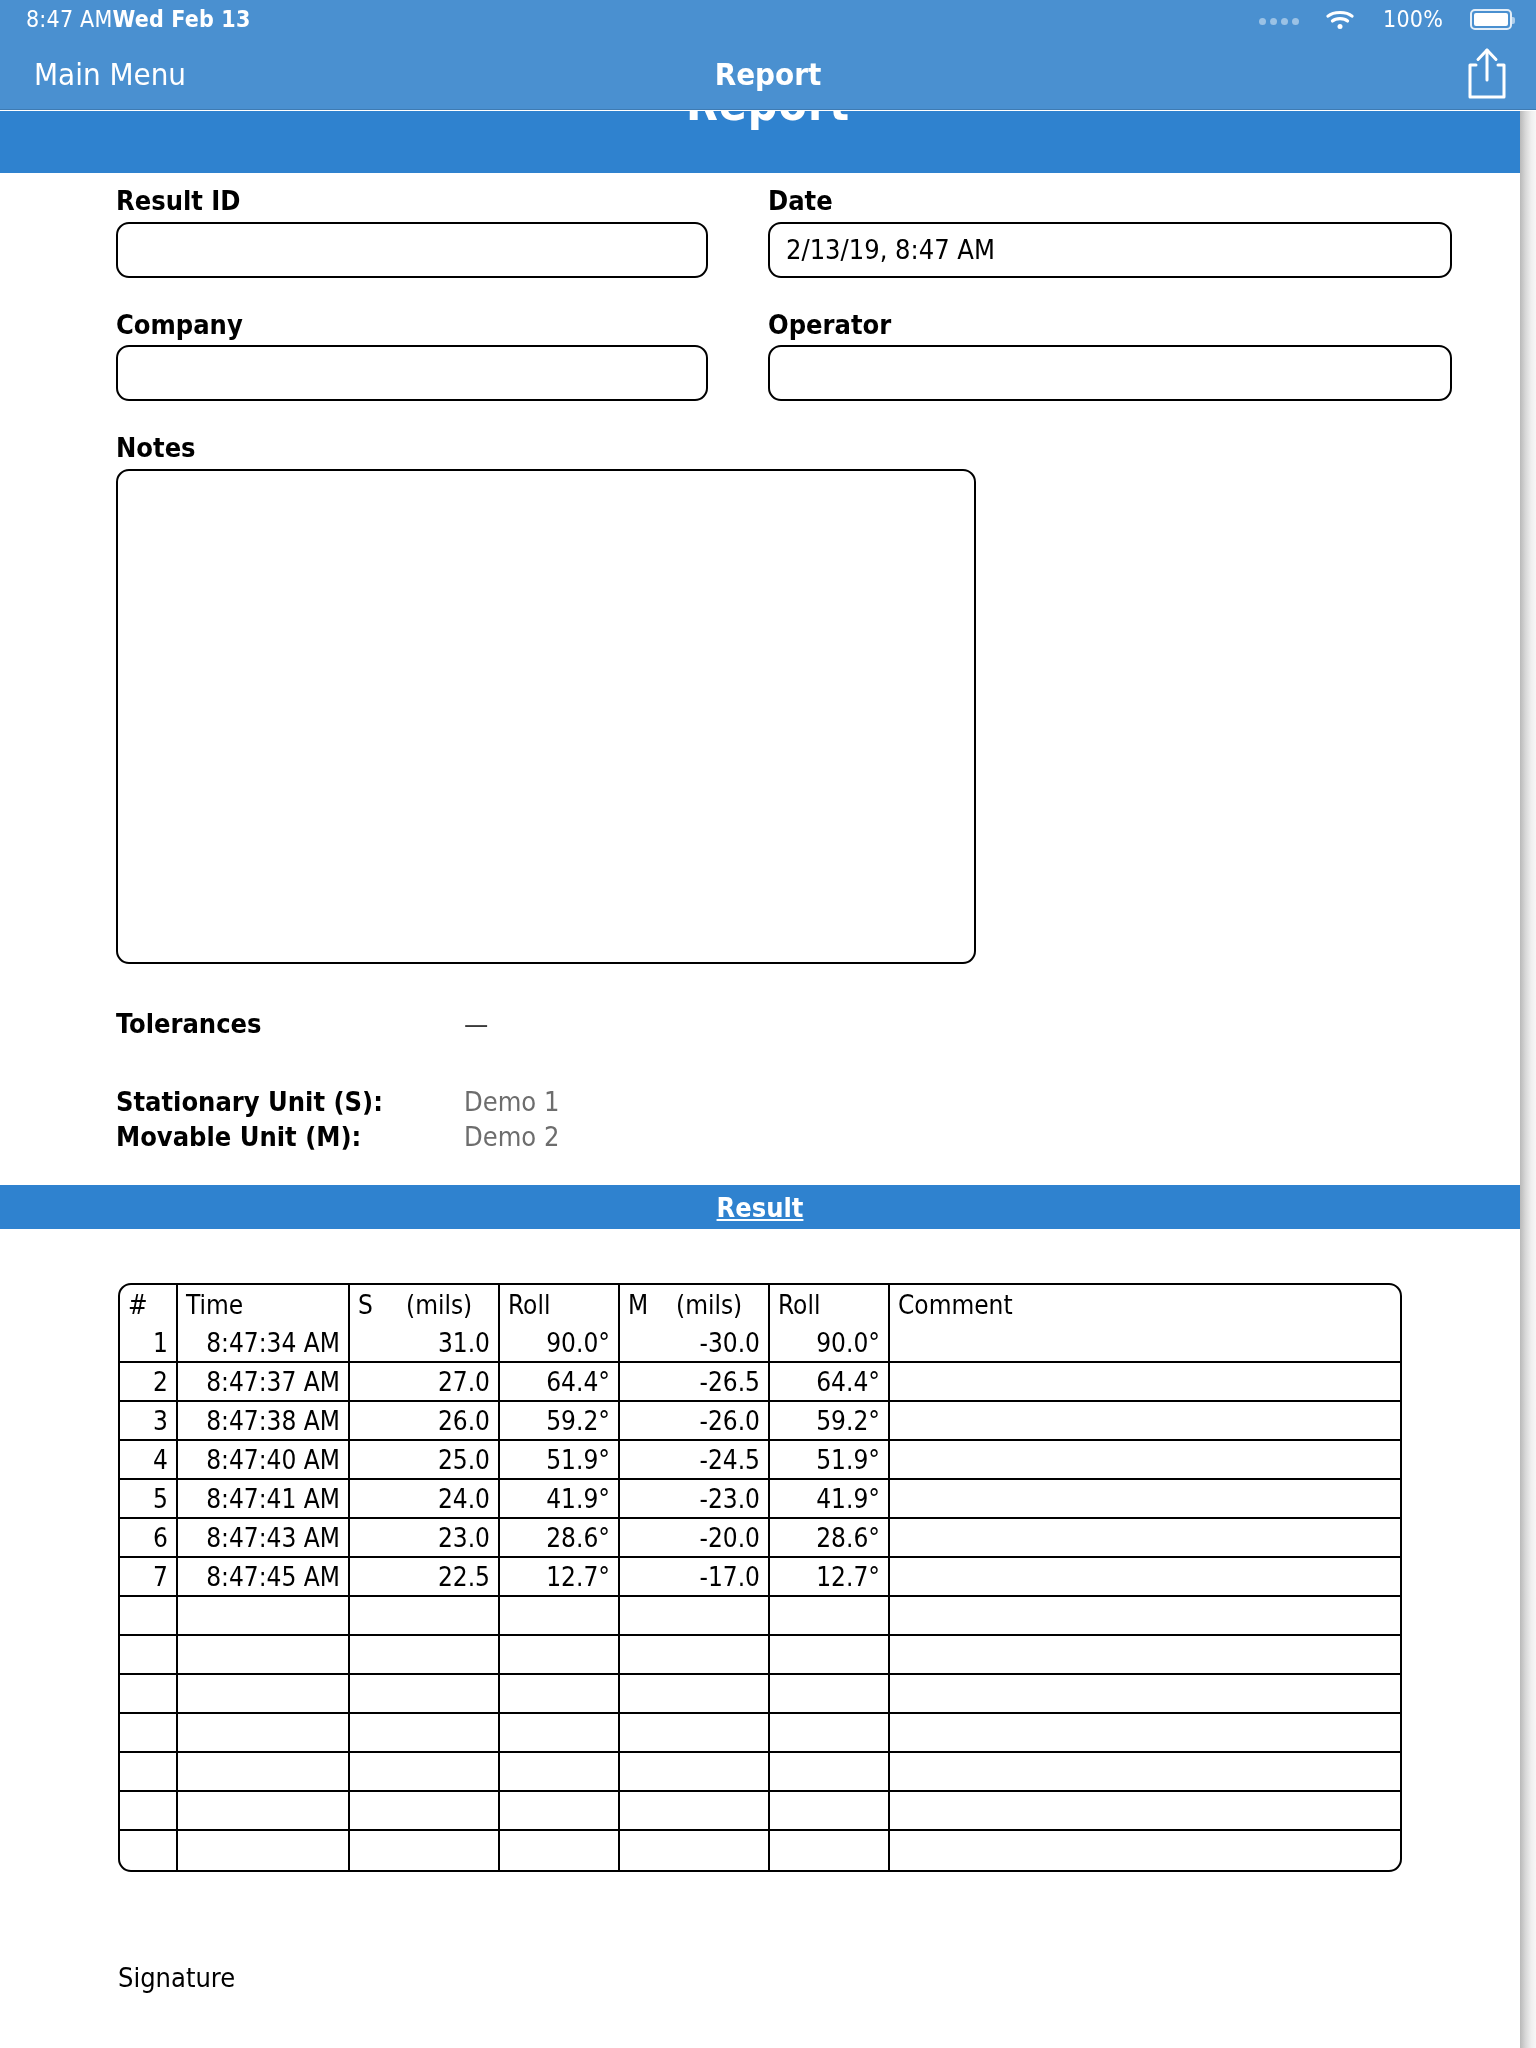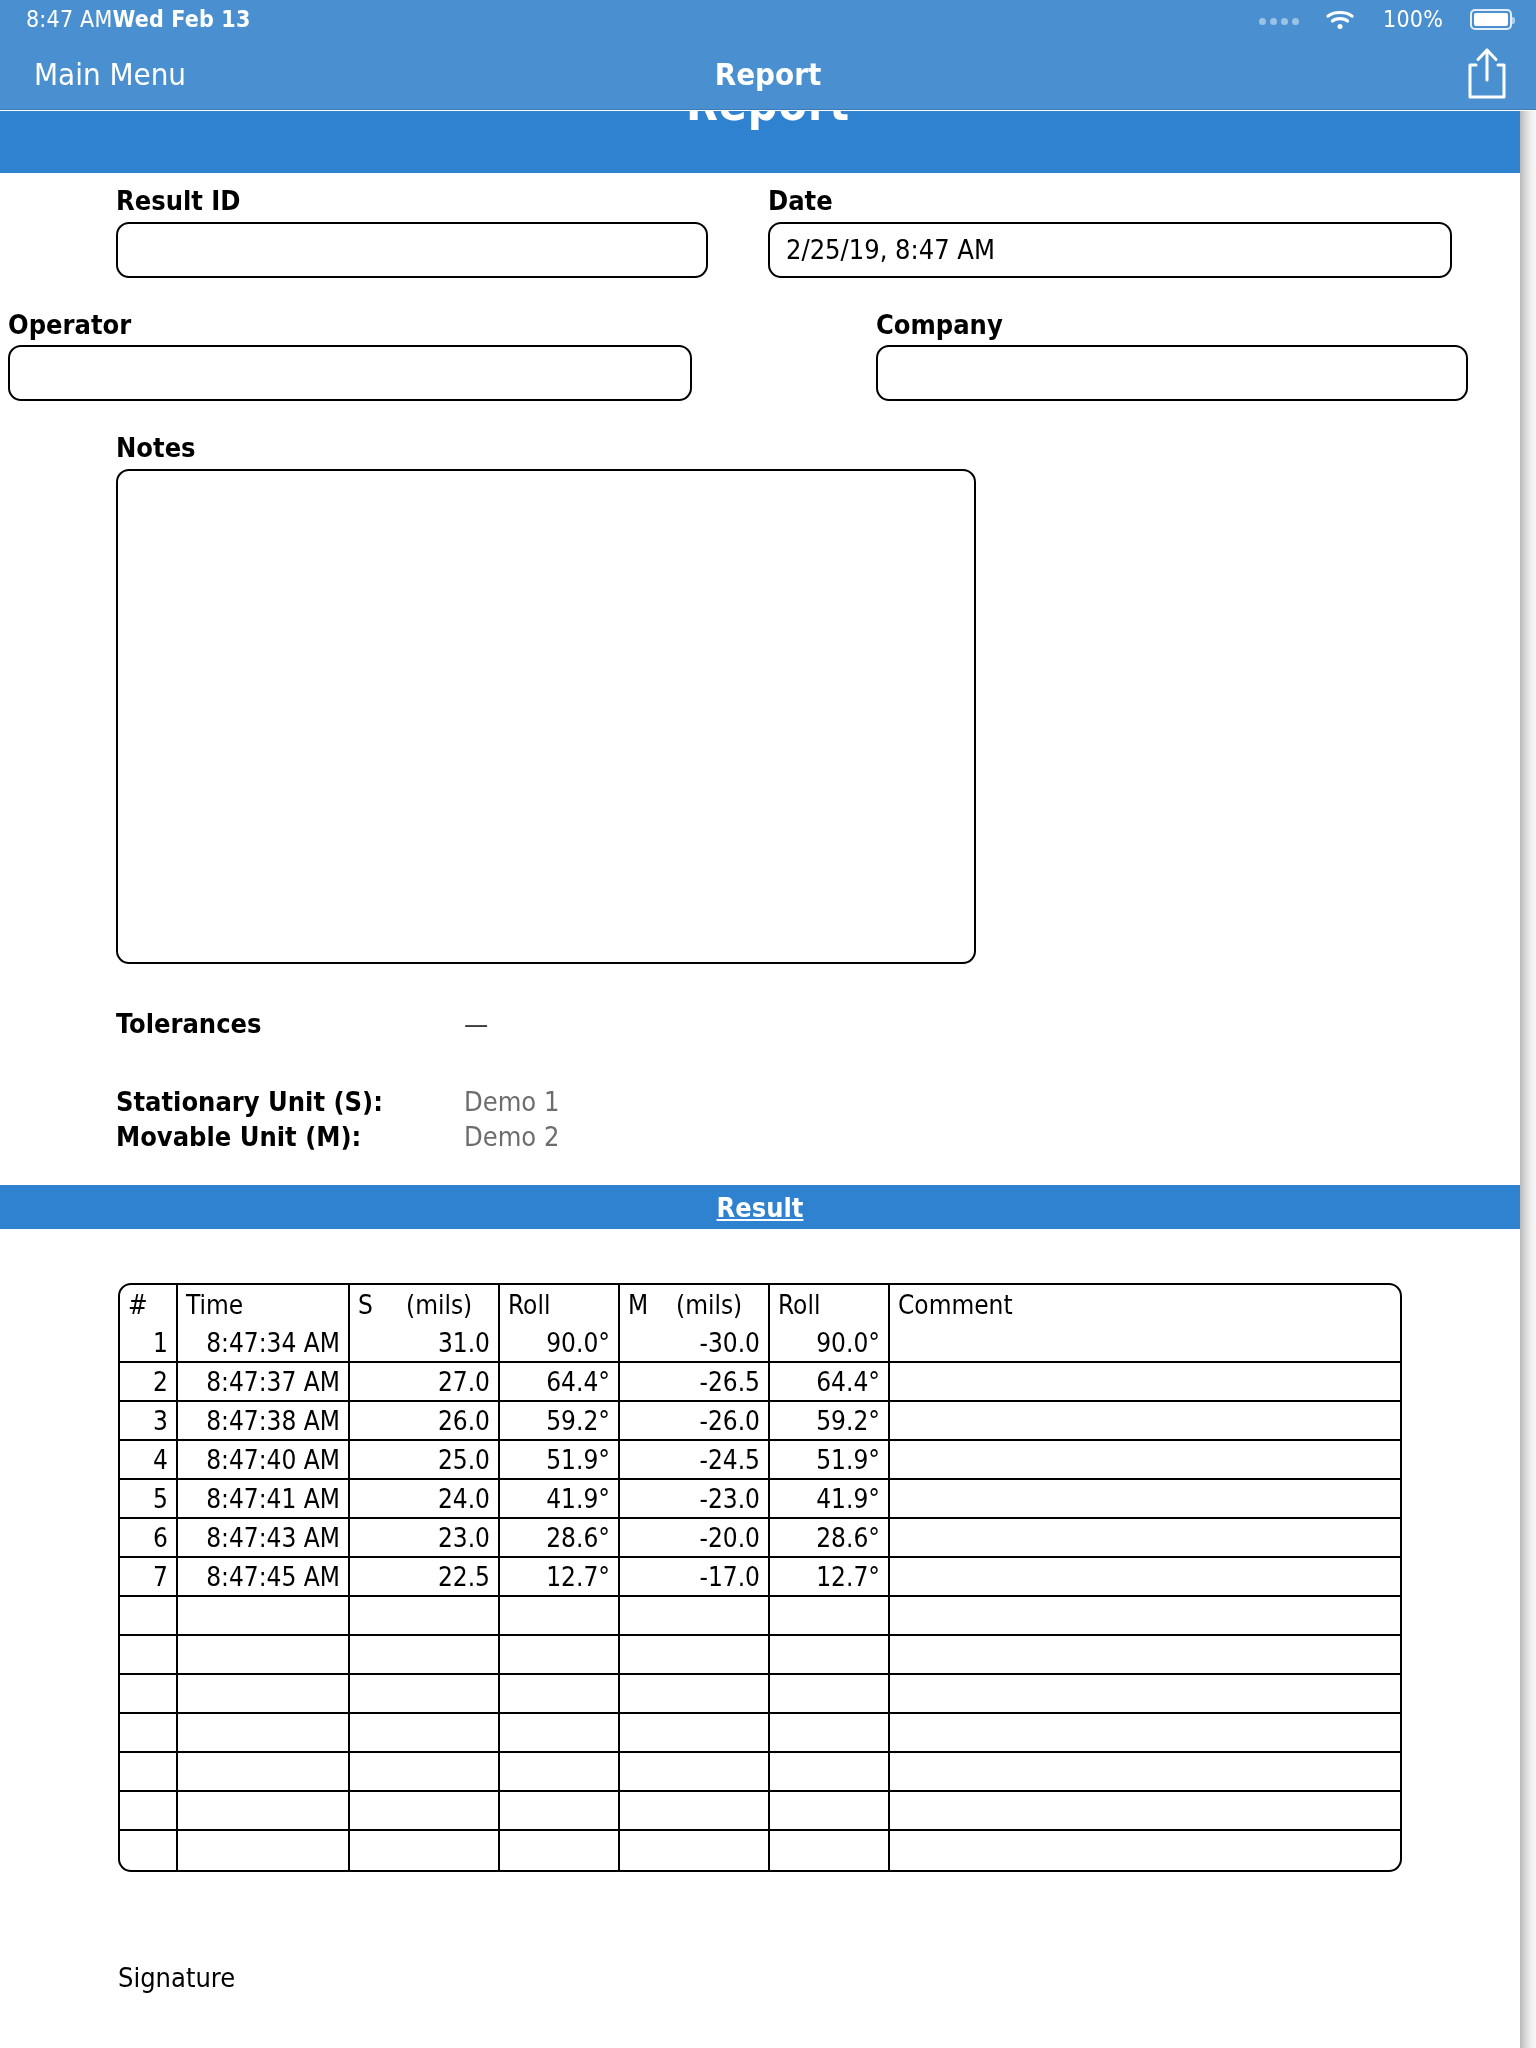--- a/index.html
+++ b/index.html
@@ -331,33 +331,33 @@
 
     <div class="form-grid">
 
       <div class="form-row">
         <div class="form-col">
           <div class="fld-label">Result ID</div>
           <div class="fld-box"></div>
         </div>
         <div class="form-col right">
           <div class="fld-label">Date</div>
-          <div class="fld-box">2/25/19, 8:47 AM</div>
+          <div class="fld-box">2/13/19, 8:47 AM</div>
         </div>
       </div>
 
       <div class="fld-spacer"></div>
 
       <div class="form-row">
+        <div class="form-col">
+          <div class="fld-label">Company</div>
+          <div class="fld-box"></div>
+        </div>
         <div class="form-col right">
           <div class="fld-label">Operator</div>
-          <div class="fld-box"></div>
-        </div>
-        <div class="form-col">
-          <div class="fld-label">Company</div>
           <div class="fld-box"></div>
         </div>
       </div>
 
       <div class="notes-wrap">
         <div class="fld-label">Notes</div>
         <div class="notes-box"></div>
       </div>
 
       <div class="meta-block">

